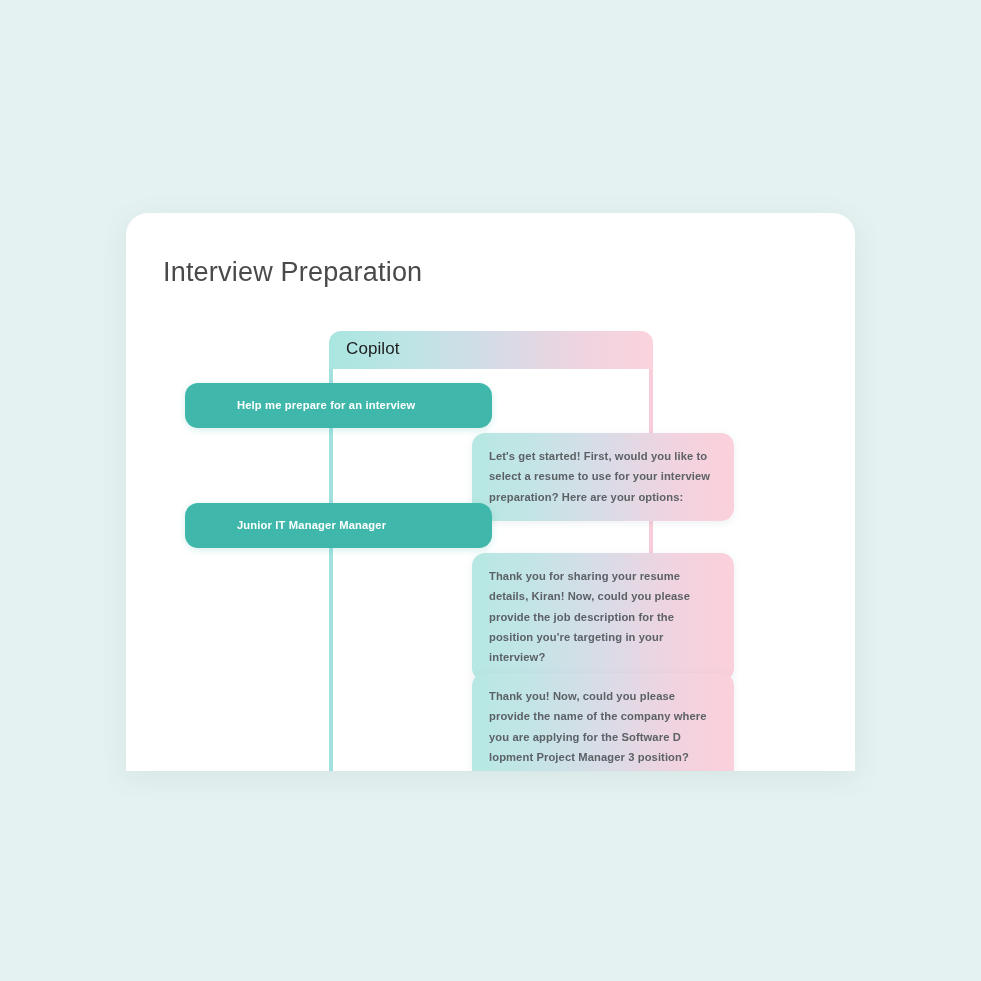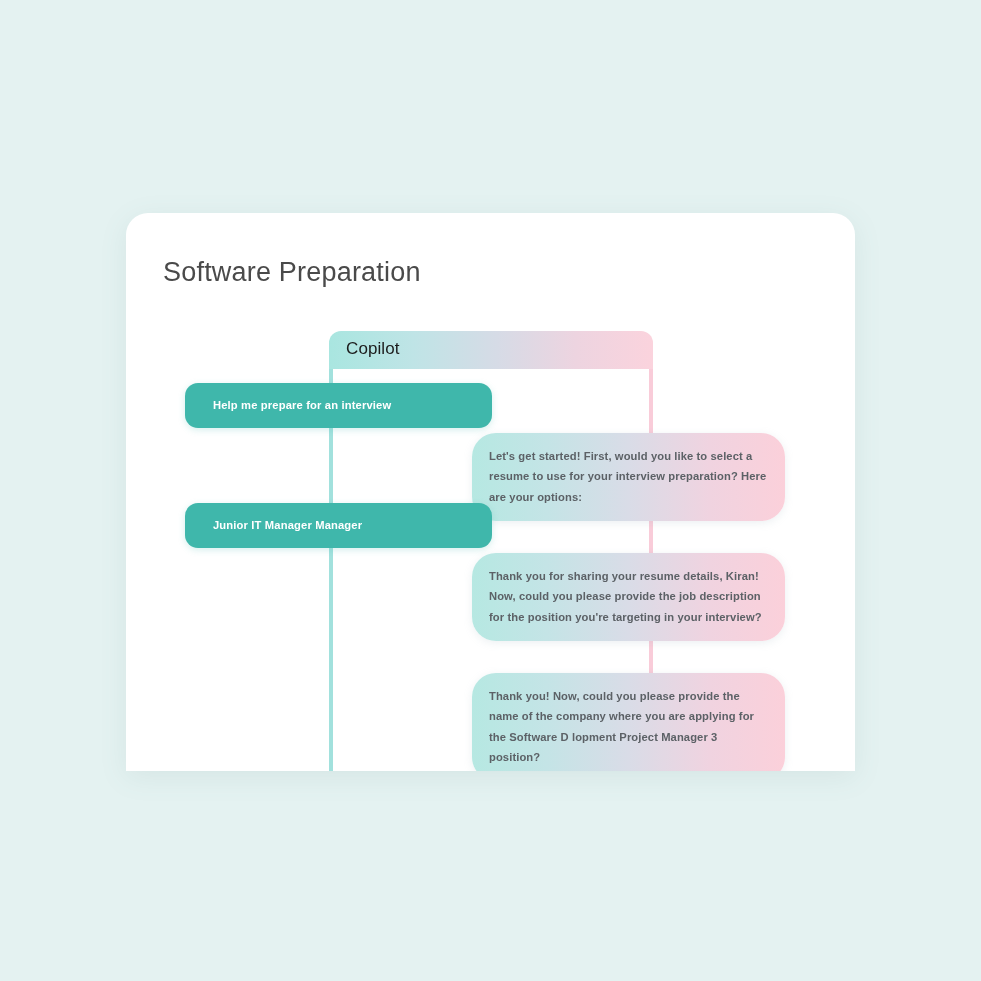--- a/index.html
+++ b/index.html
@@ -101,33 +101,34 @@
     left: 59px;            
     width: 307px;          
     min-height: 45px;
     background: #3fb7ab;
     border-radius: 13px;
     display: flex;
     align-items: center;
     box-shadow: 0 2px 7px rgba(63, 183, 171, 0.22);
   }
   .msg-user .bubble-text {
-    padding: 0 28px;
+    padding: 0 20px;
     font-size: 11.2px;
     font-weight: 700;
     color: #ffffff;
     letter-spacing: 0.15px;
     line-height: 1.4;
+    margin-left: 32px;
   }
 
   
   .msg-bot {
     left: 346px;           
-    width: 313px;          
-    border-radius: 24px;
+    width: 262px;          
+    border-radius: 13px;
     background: linear-gradient(90deg, #b6e8e2 0%, #c4e4e6 24%, #d9dce7 50%, #f0d3e0 76%, #fbd0da 100%);
     box-shadow: 0 2px 9px rgba(150, 170, 185, 0.18);
     padding: 13px 17px 14px 17px;
   }
   .msg-bot .bubble-text {
     font-size: 11.2px;
     font-weight: 600;
     color: #5c6166;
     line-height: 1.72;
     letter-spacing: 0.1px;
@@ -139,21 +140,21 @@
   #msg-3 { top: 290px; }   
   #msg-4 { top: 340px; }   
   #msg-5 { top: 410px; }   
   #msg-6 { top: 460px; }   
 </style>
 </head>
 <body>
 
 <div id="app-card">
 
-  <h1 id="page-title">Software Preparation</h1>
+  <h1 id="page-title">Interview Preparation</h1>
 
   <div id="copilot-panel">
     <div id="copilot-header">
       <span id="copilot-title">Copilot</span>
     </div>
     <div class="rail" id="rail-left"></div>
     <div class="rail" id="rail-right"></div>
   </div>
 
   <div id="chat-stream">

